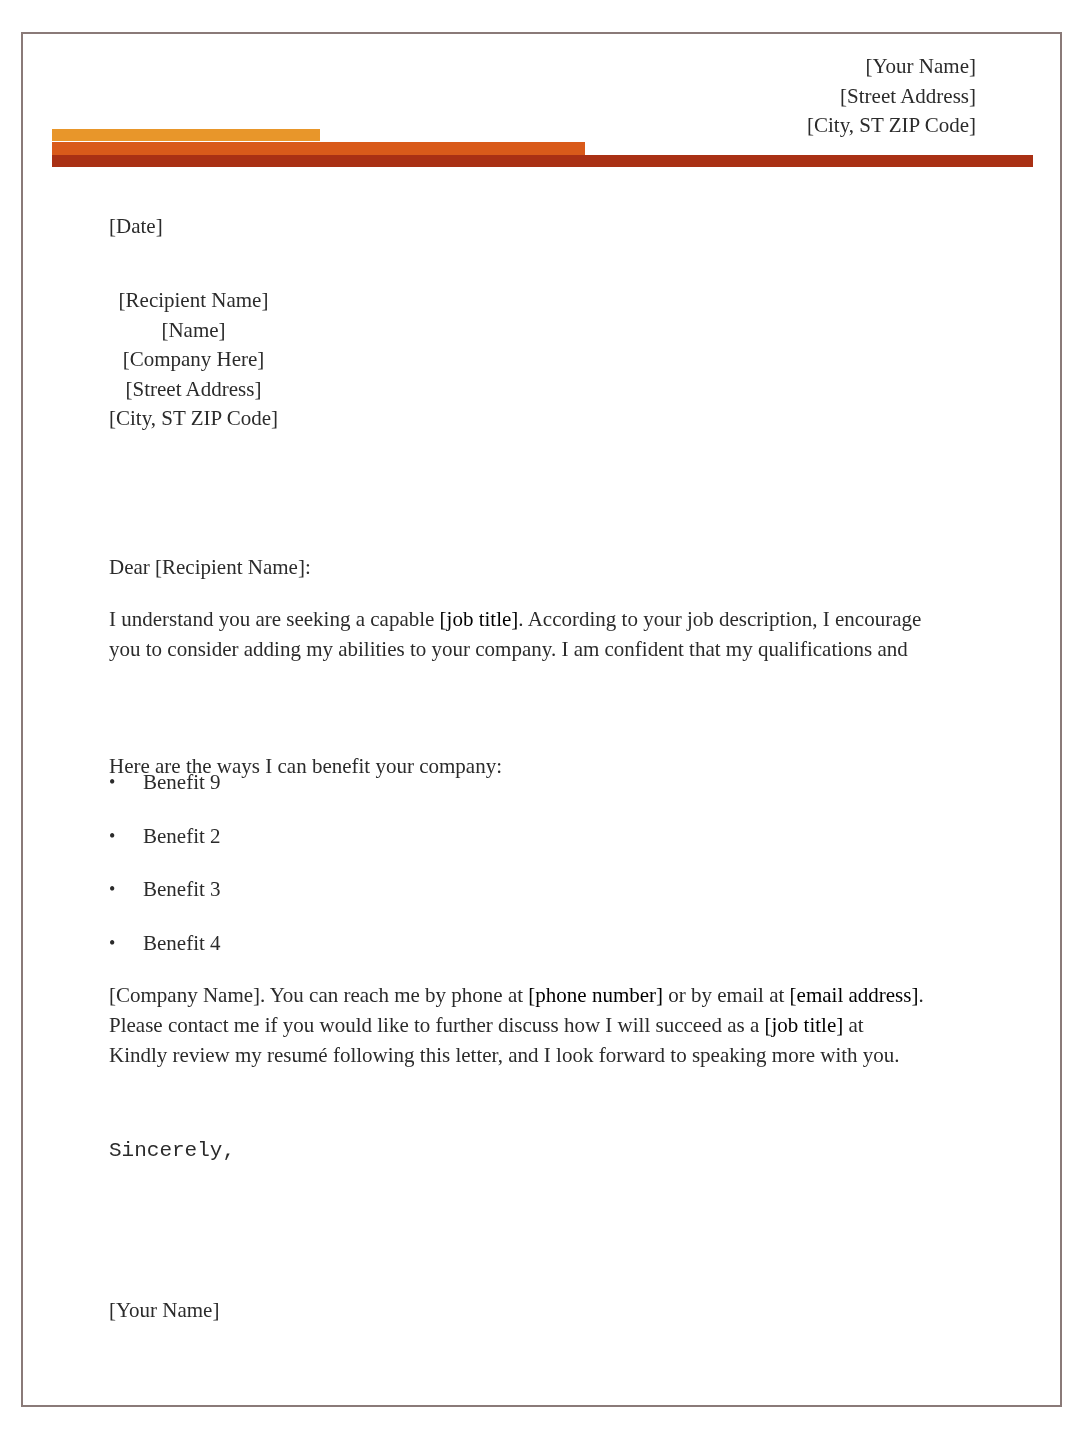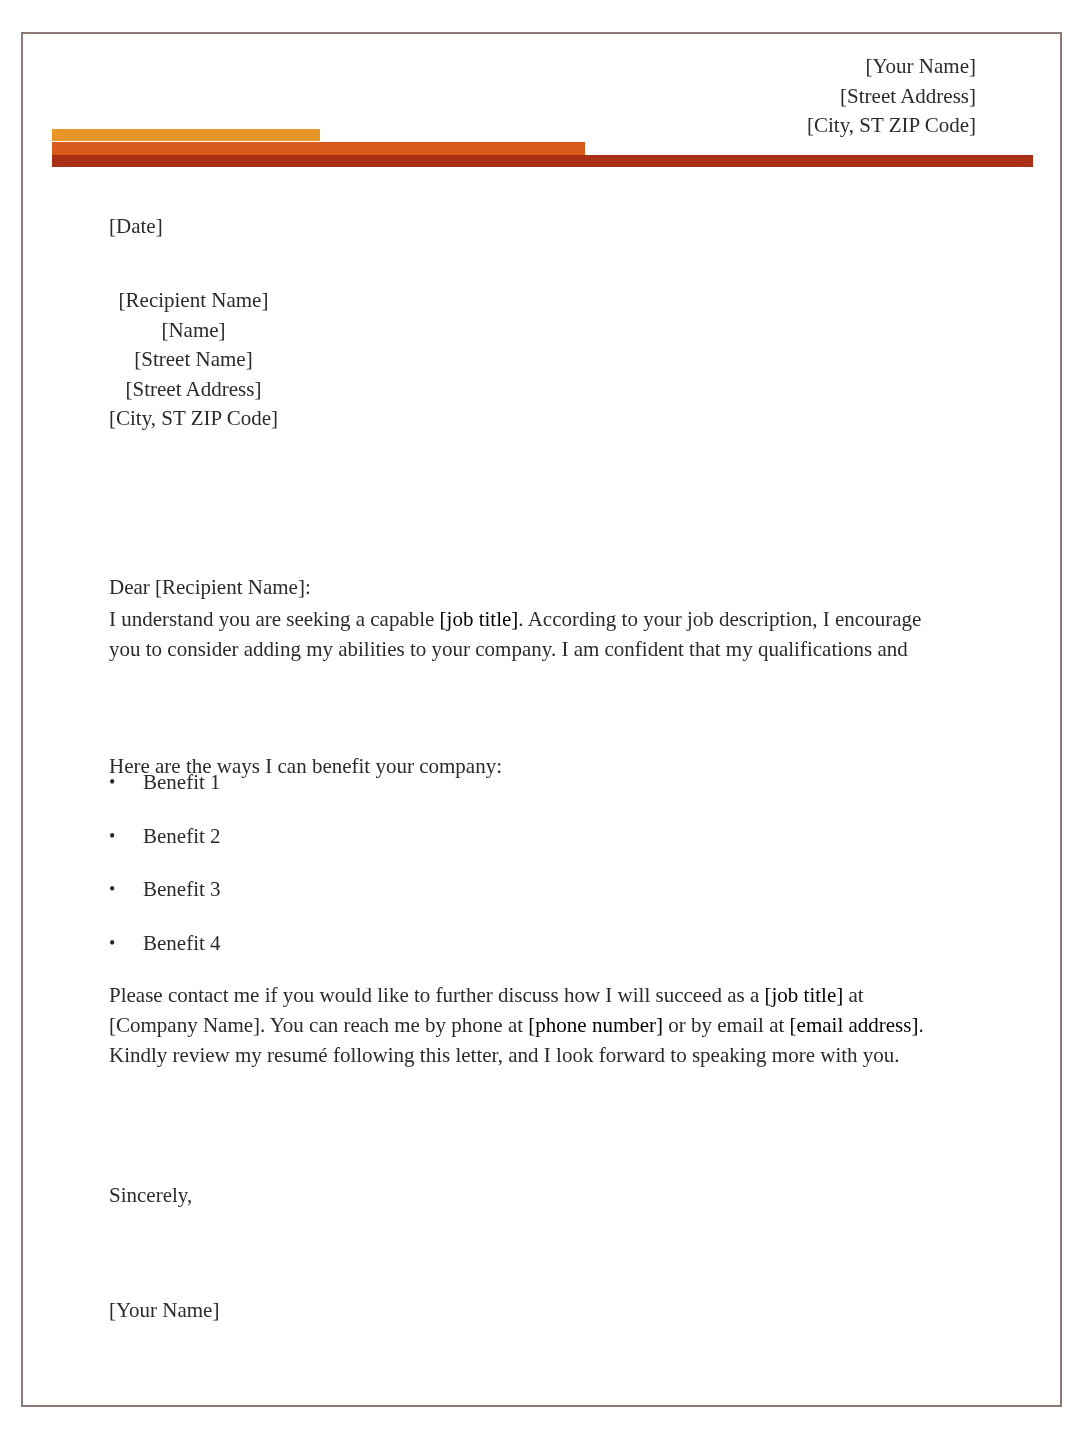--- a/index.html
+++ b/index.html
@@ -42,21 +42,21 @@
       line-height: 29.5px;
     }
     .block {
       position: absolute;
       left: 109px;
       font-size: 21px;
       line-height: 29.5px;
     }
     .date { top: 212px; text-align: center; }
     .recipient { top: 286px; text-align: center; }
-    .salutation { top: 553px; margin-top: 20px; }
+    .salutation { top: 553px; }
     .para1 { top: 604px; width: 880px; line-height: 30px; }
     .intro { top: 752px; }
     .benefits {
       position: absolute;
       left: 109px;
       top: 767px;
       margin: 0;
       padding: 0;
       list-style: none;
       font-size: 21px;
@@ -66,21 +66,21 @@
       display: flex;
       align-items: flex-start;
     }
     .benefits .bullet {
       width: 34px;
       font-size: 18px;
       line-height: 30px;
     }
     .benefits .text { line-height: 30px; }
     .para2 { top: 980px; width: 900px; line-height: 30px; }
-    .closing { top: 1181px; }
+    .closing { top: 1136px; font-family: Liberation Mono, monospace; }
     .signature { top: 1296px; }
     .placeholder { color: #000000; }
     .line { display: block; white-space: nowrap; }
   </style>
 </head>
 <body>
 
 <div class="page"></div>
 
 <div class="bar bar-1" style="background:#E8962A"></div>
@@ -91,54 +91,54 @@
   <span class="line">[Your Name]</span>
   <span class="line">[Street Address]</span>
   <span class="line">[City, ST  ZIP Code]</span>
 </div>
 
 <div class="block date">[Date]</div>
 
 <div class="block recipient">
   <span class="line">[Recipient Name]</span>
   <span class="line">[Name]</span>
-  <span class="line">[Street Name]</span>
+  <span class="line">[Company Here]</span>
   <span class="line">[Street Address]</span>
   <span class="line">[City, ST  ZIP Code]</span>
 </div>
 
 <div class="block salutation">Dear [Recipient Name]:</div>
 
 <div class="block para1">
   <span class="line"><span>I understand you are seeking a capable </span><span class="placeholder">[job title]</span><span>. According to your job description, I encourage</span></span>
   <span class="line">you to consider adding my abilities to your company. I am confident that my qualifications and</span>
 </div>
 
 <div class="block intro">Here are the ways I can benefit your company:</div>
 
 <ul class="benefits">
   <li>
     <span class="bullet">•</span>
-    <span class="text">Benefit 1</span>
+    <span class="text">Benefit 9</span>
   </li>
   <li>
     <span class="bullet">•</span>
     <span class="text">Benefit 2</span>
   </li>
   <li>
     <span class="bullet">•</span>
     <span class="text">Benefit 3</span>
   </li>
   <li>
     <span class="bullet">•</span>
     <span class="text">Benefit 4</span>
   </li>
 </ul>
 
 <div class="block para2">
+  <span class="line"><span>[Company Name]. You can reach me by phone at </span><span class="placeholder">[phone number]</span><span> or by email at </span><span class="placeholder">[email address]</span><span>.</span></span>
   <span class="line"><span>Please contact me if you would like to further discuss how I will succeed as a </span><span class="placeholder">[job title]</span><span> at</span></span>
-  <span class="line"><span>[Company Name]. You can reach me by phone at </span><span class="placeholder">[phone number]</span><span> or by email at </span><span class="placeholder">[email address]</span><span>.</span></span>
   <span class="line">Kindly review my resumé following this letter, and I look forward to speaking more with you.</span>
 </div>
 
 <div class="block closing">Sincerely,</div>
 
 <div class="block signature">[Your Name]</div>
 
 </body></html>

